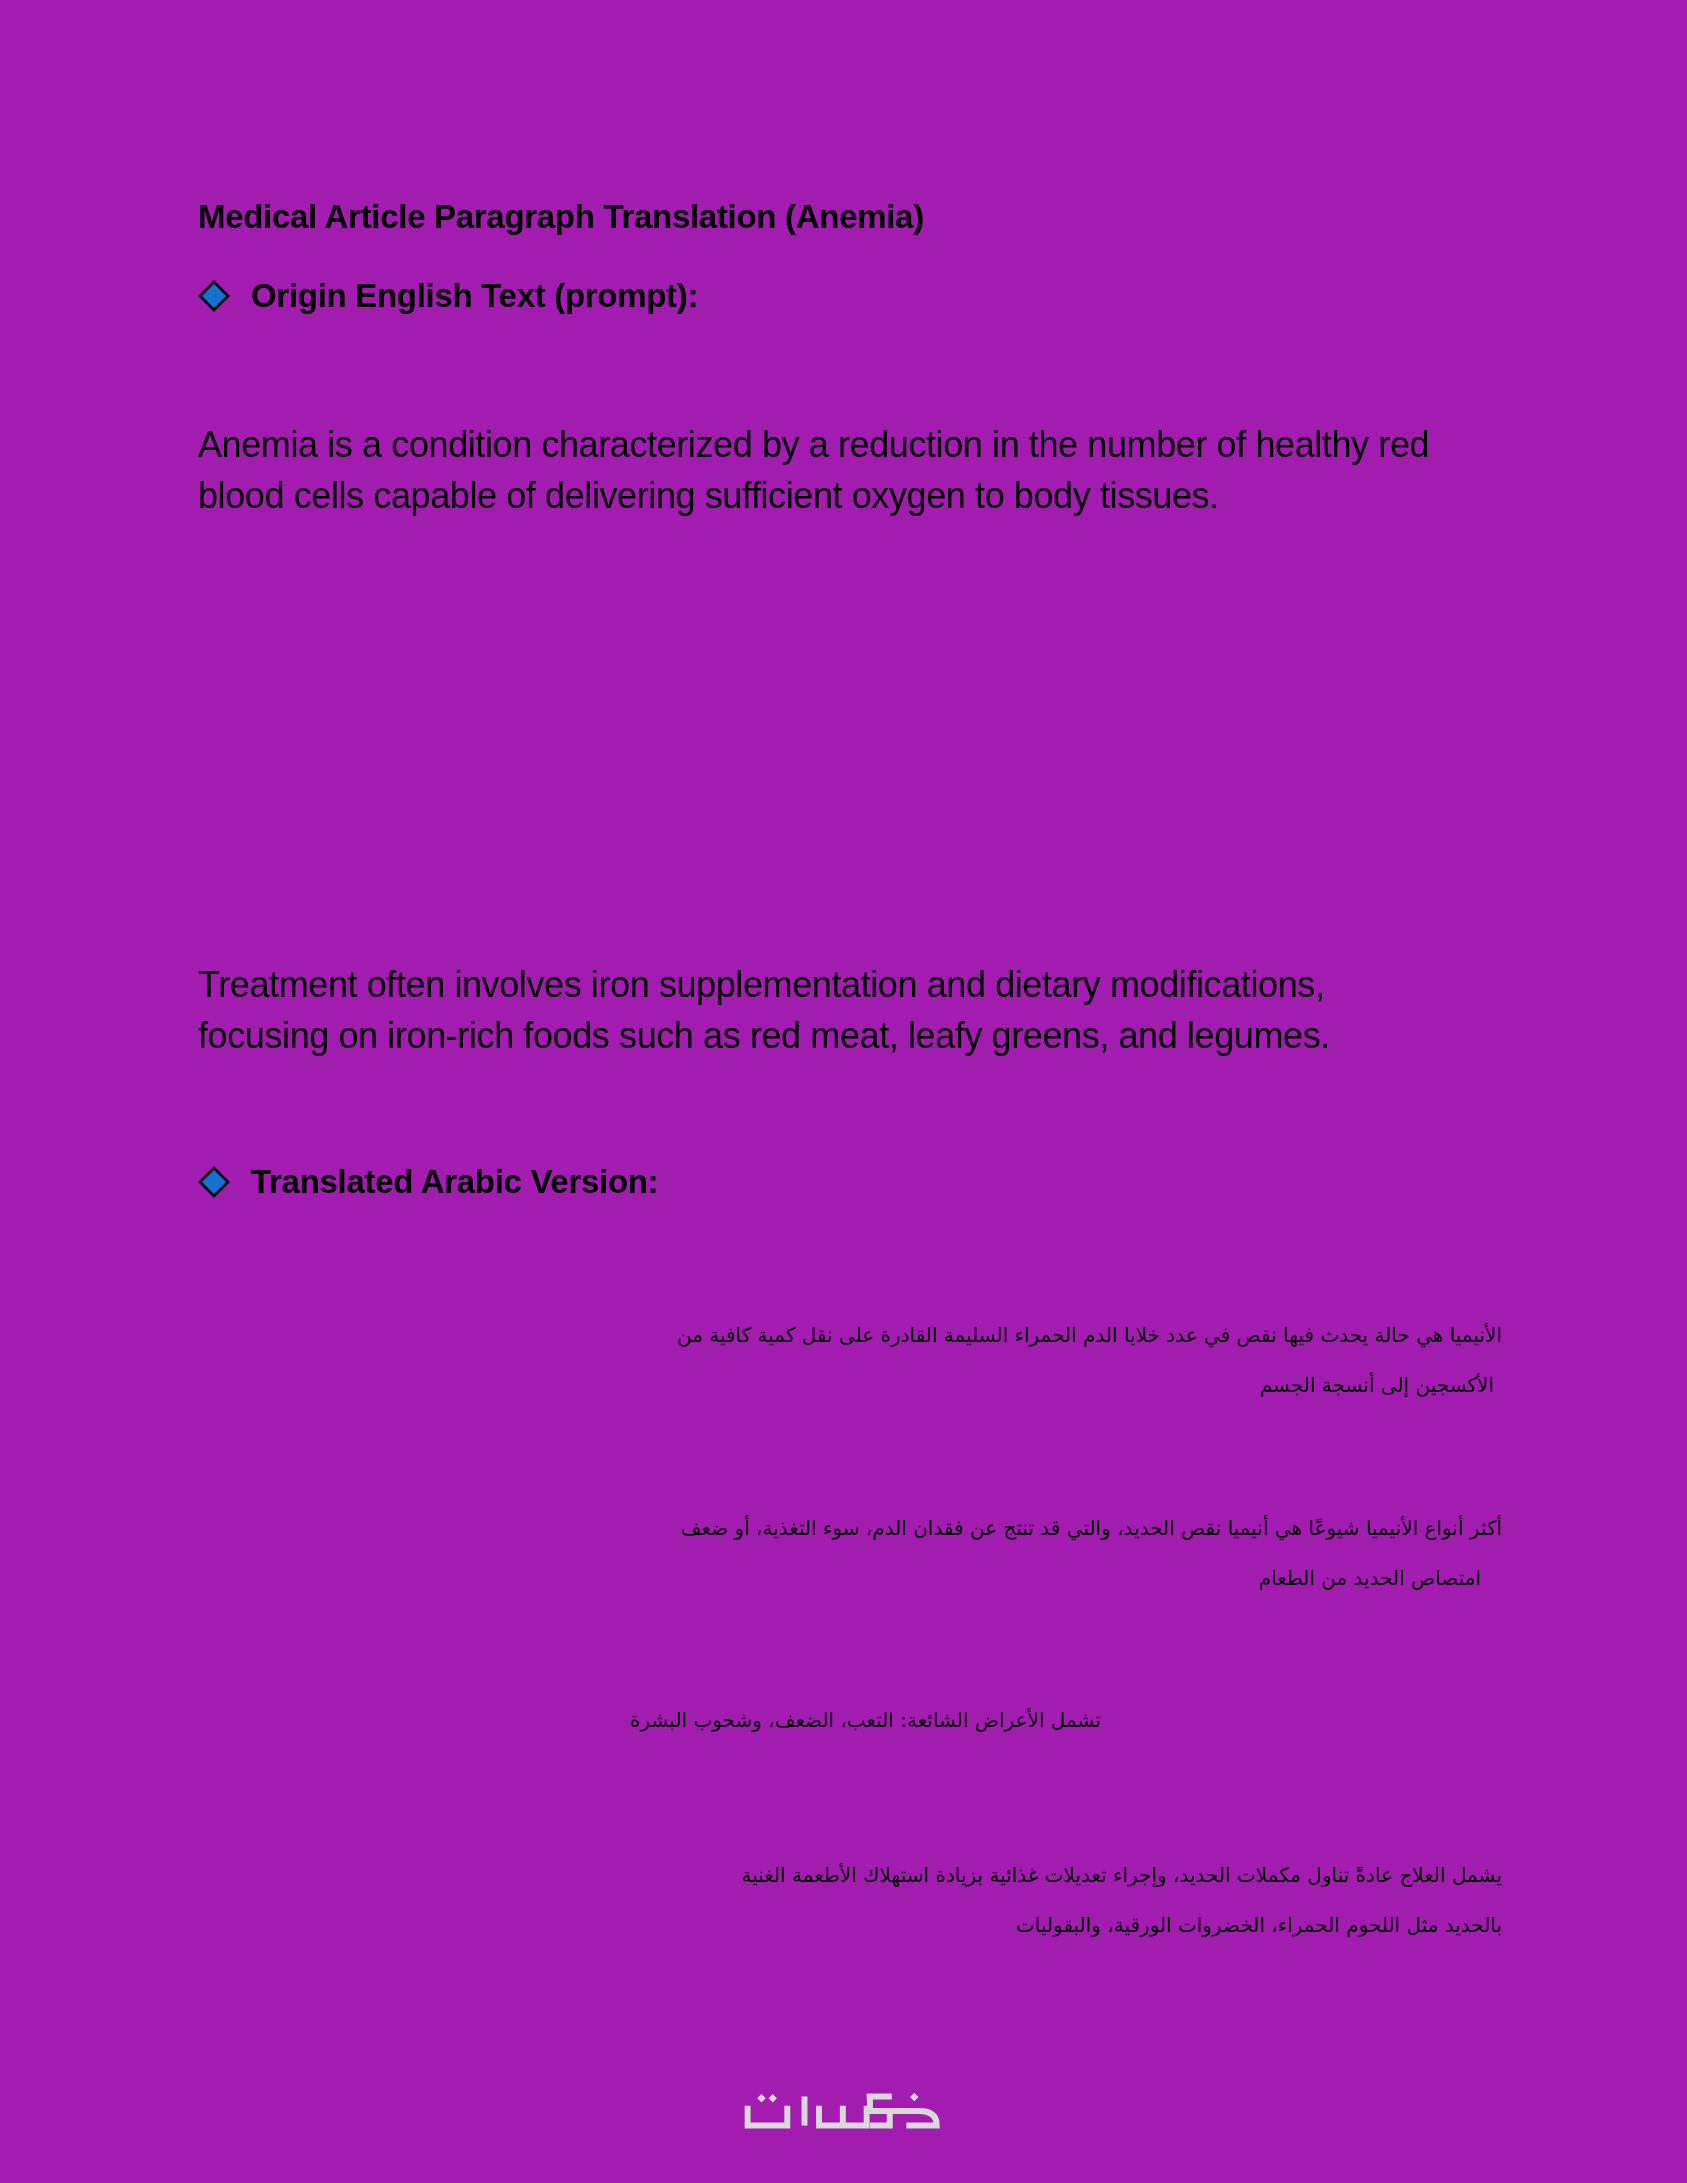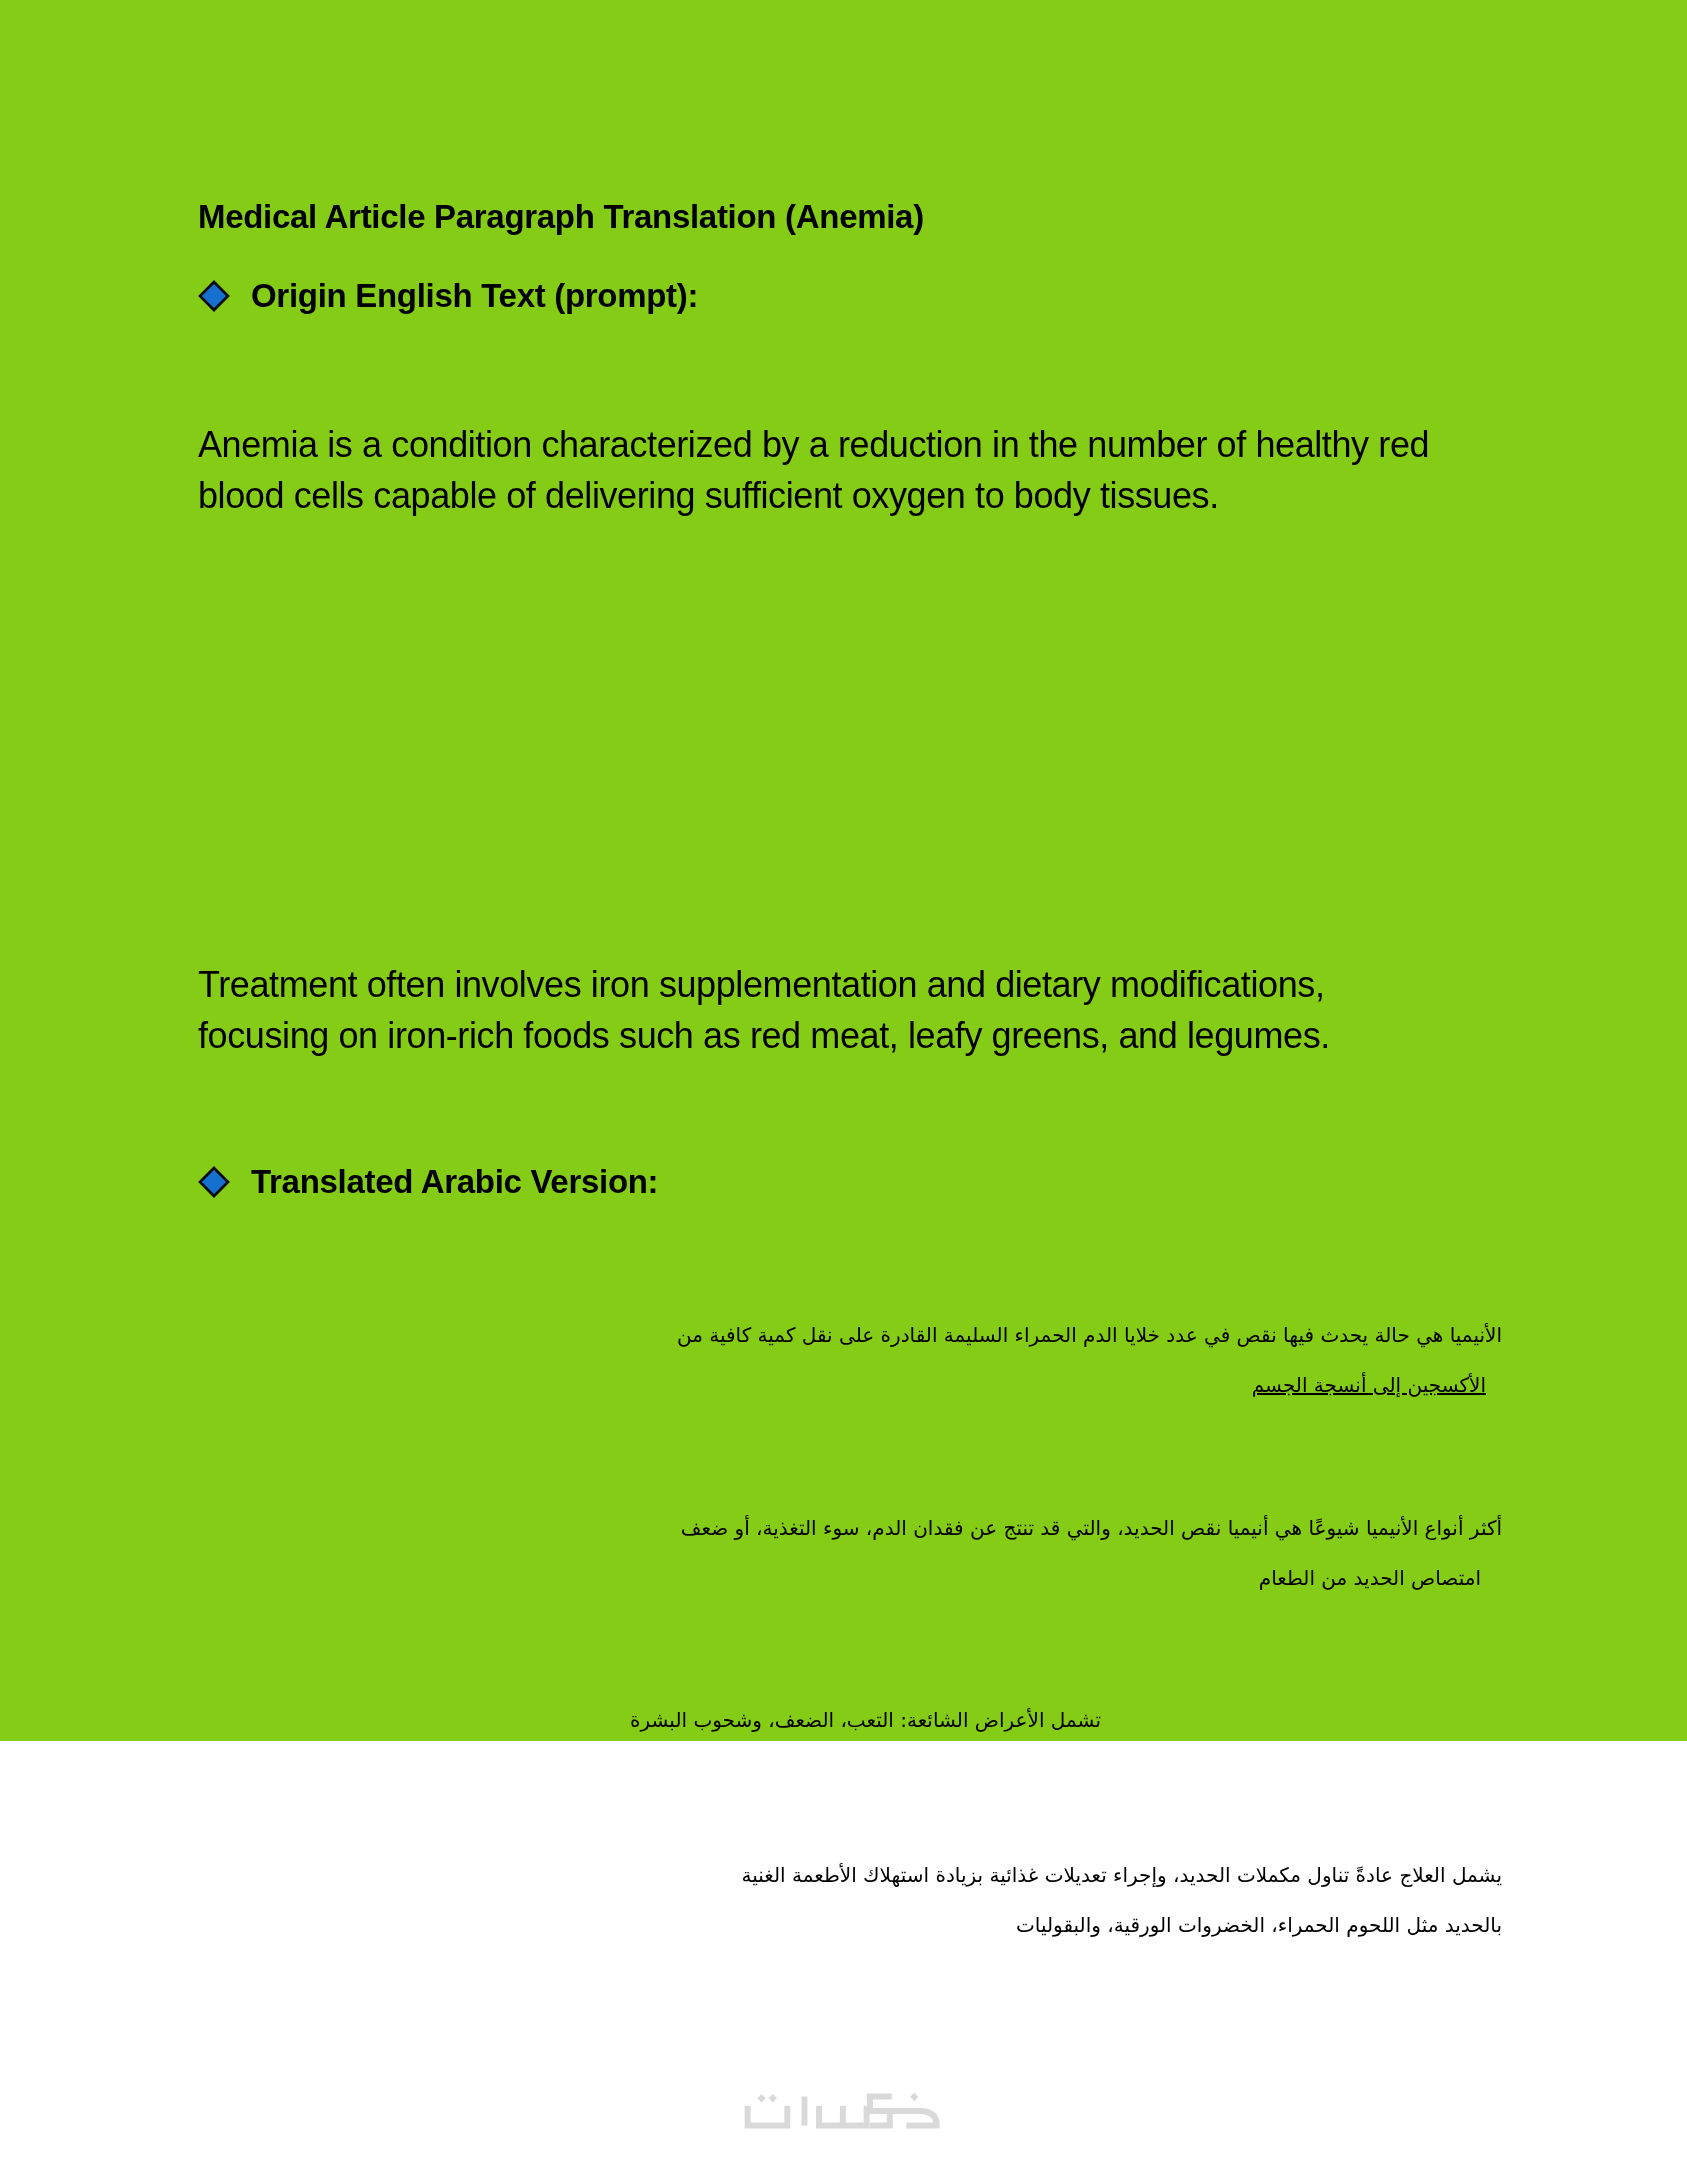--- a/index.html
+++ b/index.html
@@ -12,22 +12,22 @@
       height: 2183px;
       position: relative;
       overflow: hidden;
       font-family: "Liberation Sans", "DejaVu Sans", sans-serif;
       color: #000000;
     }
     .page {
       position: absolute;
       left: 0; top: 0;
       width: 1687px;
-      height: 1741px;
-      background: #84cc16;
+      height: 2183px;
+      background: #a21caf;
     }
     .abs { position: absolute; }
 
     .title {
       left: 198px;
       top: 198px;
       font-size: 33px;
       font-weight: bold;
       letter-spacing: -0.3px;
       white-space: nowrap;
@@ -112,21 +112,21 @@
     <span class="diamond">
       <svg viewBox="0 0 48 48">
           <polygon points="24,3 45,24 24,45 3,24" fill="#1570D0" stroke="#0a0a0a" stroke-width="4" stroke-linejoin="miter"></polygon>
         </svg>
     </span>
     <span>Translated Arabic Version:</span>
   </div>
 
   <div class="abs ar-para" style="top:1310px; right:185px; width:1310px;">
     <span class="ar-line">الأنيميا هي حالة يحدث فيها نقص في عدد خلايا الدم الحمراء السليمة القادرة على نقل كمية كافية من</span>
-    <span class="ar-line" style="margin-right:16px;text-decoration:underline;">الأكسجين إلى أنسجة الجسم</span>
+    <span class="ar-line" style="margin-right:8px;">الأكسجين إلى أنسجة الجسم</span>
   </div>
 
   <div class="abs ar-para" style="top:1503px; right:185px; width:1336px;">
     <span class="ar-line">أكثر أنواع الأنيميا شيوعًا هي أنيميا نقص الحديد، والتي قد تنتج عن فقدان الدم، سوء التغذية، أو ضعف</span>
     <span class="ar-line" style="margin-right:21px;">امتصاص الحديد من الطعام</span>
   </div>
 
   <div class="abs ar-para" style="top:1695px; right:193px; width:1257px;text-align:center;">
     <span class="ar-line">تشمل الأعراض الشائعة: التعب، الضعف، وشحوب  البشرة</span>
   </div>

